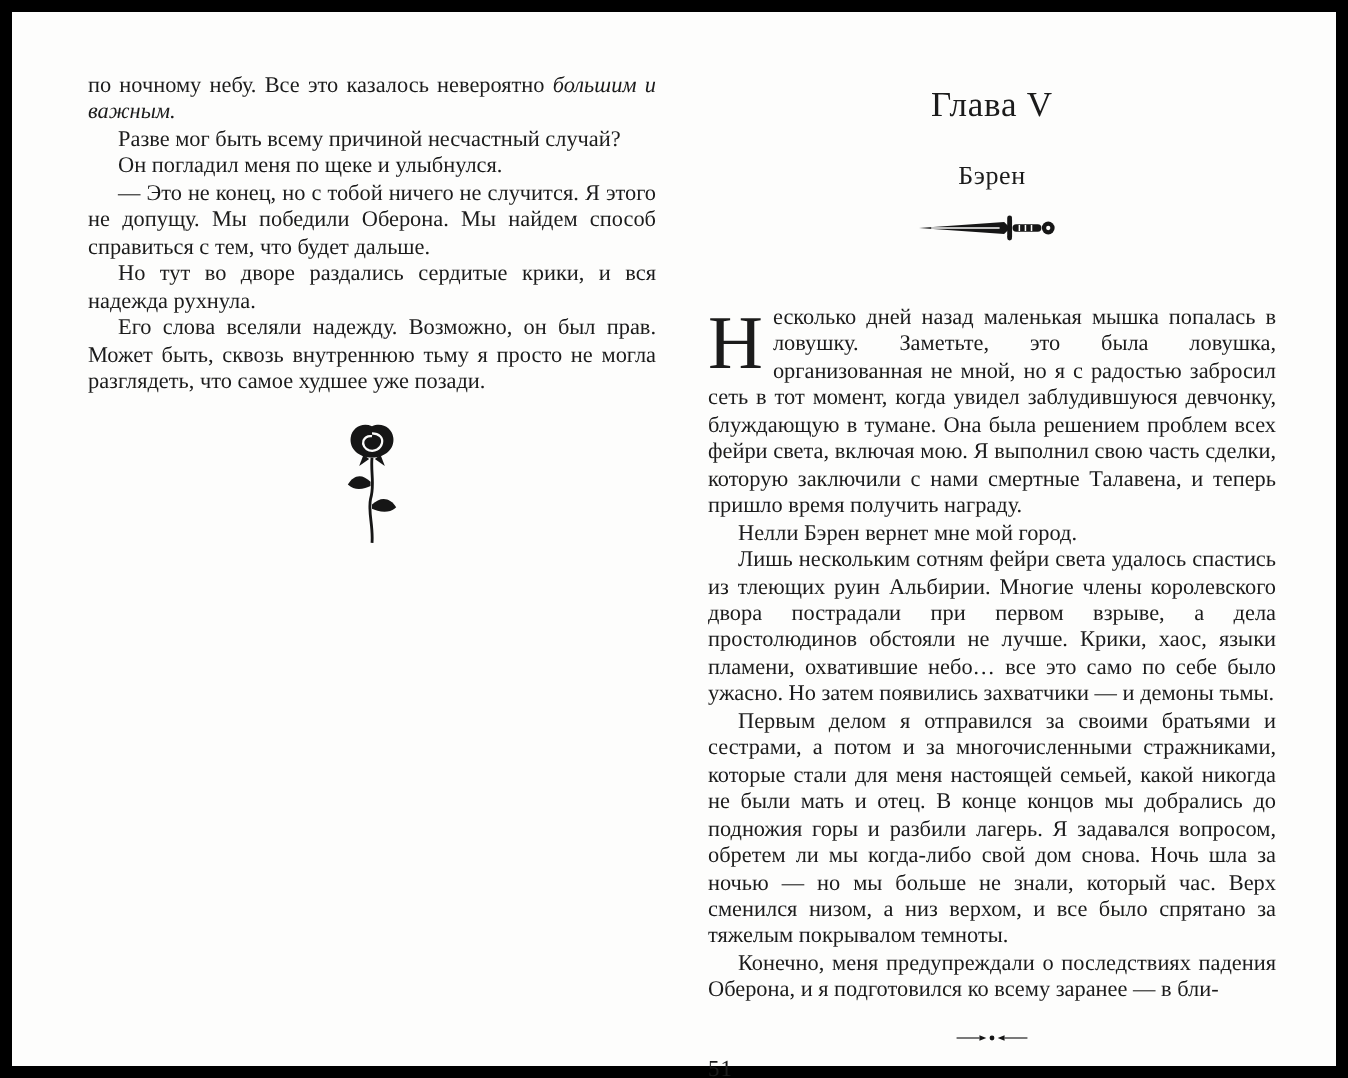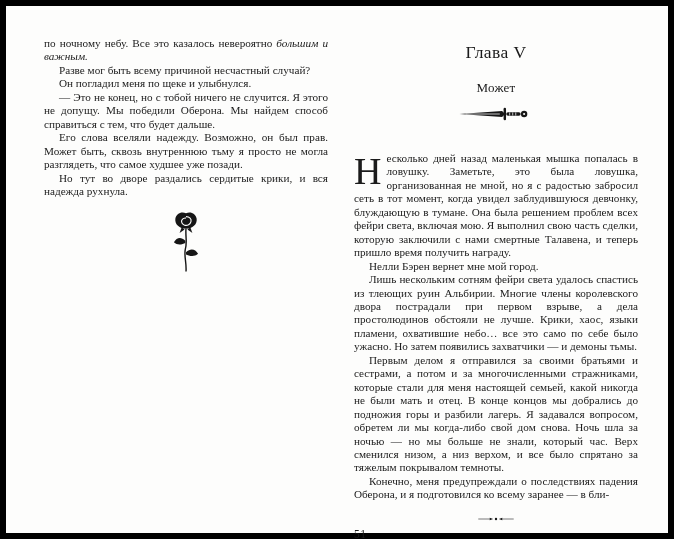--- a/index.html
+++ b/index.html
@@ -72,41 +72,41 @@
 
 <div class="spread">
 
   <div class="page page-left">
     <p class="body">
       <span>по ночному небу. Все это казалось невероятно </span><em>большим и важным.</em>
     </p>
     <p class="body ind">Разве мог быть всему причиной несчастный случай?</p>
     <p class="body ind">Он погладил меня по щеке и улыбнулся.</p>
     <p class="body ind">— Это не конец, но с тобой ничего не случится. Я этого не допущу. Мы победили Оберона. Мы найдем способ справиться с тем, что будет дальше.</p>
+    <p class="body ind">Но тут во дворе раздались сердитые крики, и вся надежда рухнула.</p>
     <p class="body ind">Его слова вселяли надежду. Возможно, он был прав. Может быть, сквозь внутреннюю тьму я просто не могла разглядеть, что самое худшее уже позади.</p>
-    <p class="body ind">Но тут во дворе раздались сердитые крики, и вся надежда рухнула.</p>
 
     <div class="rose-wrap">
       <svg width="30" height="64" viewBox="0 0 40 90">
         <g fill="#161616">
           <path d="M20,3 C13,0 6,4 5,11 C4,19 11,25 20,25 C29,25 36,19 35,11 C34,4 27,0 20,3 Z"></path>
           <path d="M14,23 L11,31 L18,26 Z"></path>
           <path d="M26,23 L29,31 L22,26 Z"></path>
           <path d="M19,42 C13,36 7,37 3,44 C8,49 15,47 19,45 Z"></path>
           <path d="M20,58 C26,52 33,53 37,60 C32,65 24,63 20,61 Z"></path>
         </g>
         <path d="M20,8 c5,0 8,3 7,7 c-1,4 -5,6 -9,5 c-3,-1 -5,-4 -4,-7 c1,-2 3,-3.5 6,-3" fill="none" stroke="#fdfdfc" stroke-width="1.6"></path>
         <path d="M20,25 C19,36 22,44 19,54 C17,63 21,73 20,85" fill="none" stroke="#161616" stroke-width="2"></path>
       </svg>
     </div>
   </div>
 
   <div class="page page-right">
     <h1 class="chapter-heading">Глава V</h1>
-    <h2 class="chapter-subheading">Может</h2>
+    <h2 class="chapter-subheading">Бэрен</h2>
 
     <div class="dagger-wrap">
       <svg width="76" height="16" viewBox="0 0 100 18">
         <g fill="#161616">
           <polygon points="2,9 58,5 62,9 58,13"></polygon>
           <rect x="60" y="2" width="3.2" height="14" rx="1.6"></rect>
           <circle cx="61.6" cy="2.4" r="1.6"></circle>
           <circle cx="61.6" cy="15.6" r="1.6"></circle>
           <rect x="63.5" y="6.6" width="19" height="4.8" rx="2.4"></rect>
           <circle cx="87" cy="9" r="4.2"></circle>

